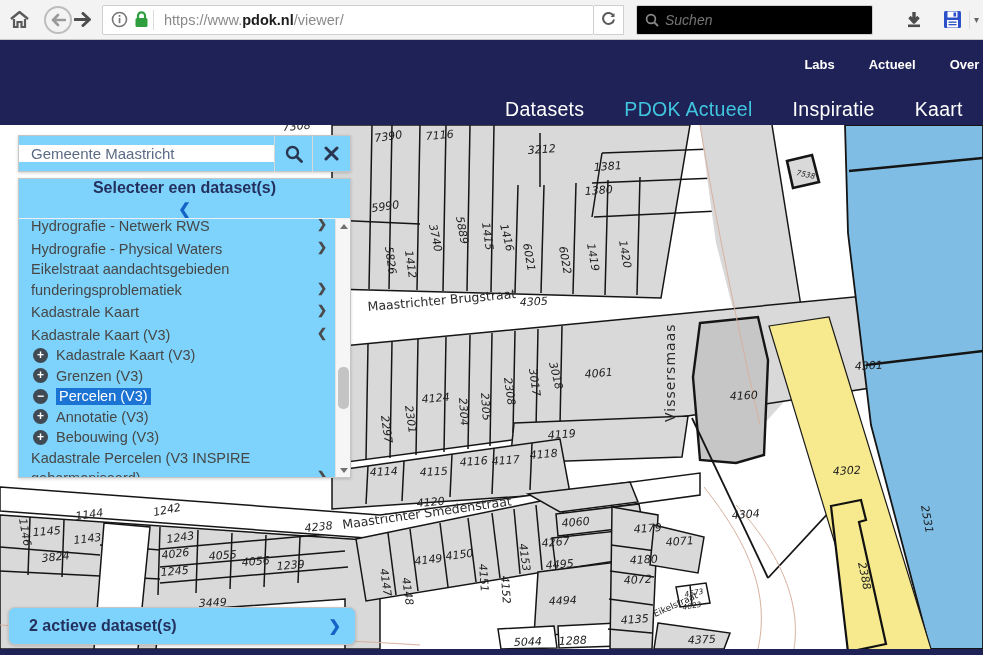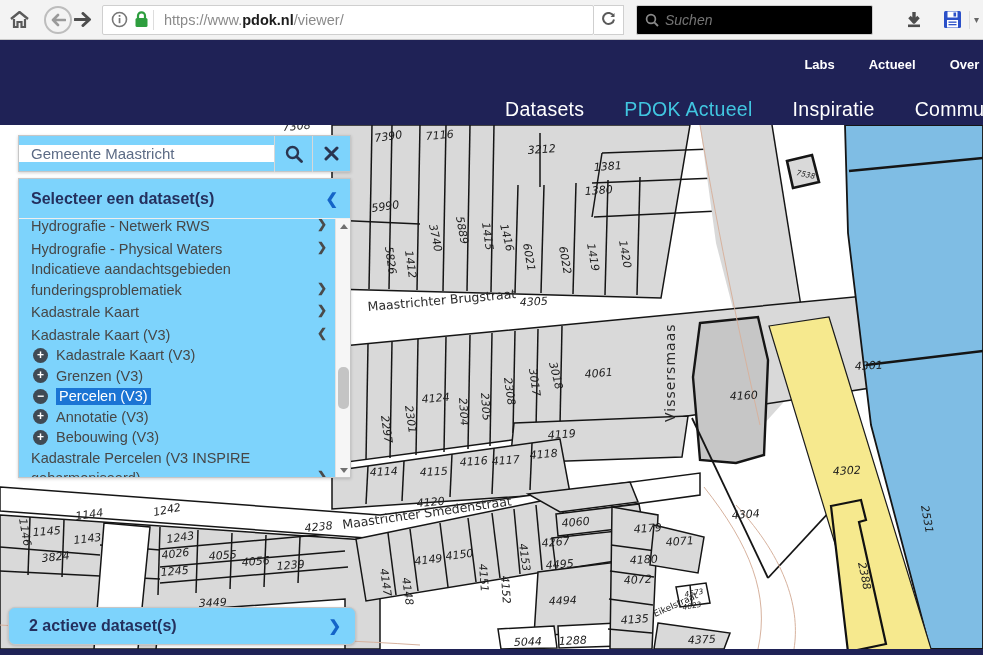--- a/index.html
+++ b/index.html
@@ -43,21 +43,21 @@
   .street-lg { font-size:14px; font-style:normal; fill:#2b2b2b; letter-spacing:1px; }
   .street-sm { font-size:9px; font-style:normal; fill:#2b2b2b; }
 
   
   .panel { position:absolute; background:#7dd3fc; border:1px solid #c6c6c6; box-shadow:0 1px 3px rgba(0,0,0,.18); }
   #search-panel { left:18px; top:135px; width:333px; height:37px; display:flex; align-items:center; }
   #search-input { flex:1; border:none; outline:none; font-size:15px; color:#5c6b85; padding-left:12px; font-family:"Liberation Sans",sans-serif; }
   .vdiv { width:1px; height:36px; background:#d8d8d8; }
   .sq-btn { width:37px; height:36px; display:flex; align-items:center; justify-content:center; color:#2a3550; cursor:pointer; }
   #ds-panel { left:18px; top:178px; width:333px; height:300px; }
-  #ds-head { height:40px; display:flex; align-items:center; justify-content:space-between; padding:0 12px 0 12px; border-bottom:1px solid #eee; }
+  #ds-head { height:40px; display:flex; align-items:center; justify-content:space-between; padding:0 12px 0 12px; border-bottom:1px solid #eee;flex-direction:column; }
   #ds-title { color:#24305e; font-size:16px; font-weight:700; }
   .chev-blue { color:#1464c8; font-size:15px; font-weight:700; cursor:pointer; }
   #ds-list { position:absolute; top:40px; left:0; right:15px; bottom:0; overflow:hidden; padding:2px 4px 0 12px; }
   .ds-row { display:flex; align-items:flex-end; font-size:14.5px; color:#474747; line-height:20.5px; cursor:pointer; }
   .ds-row .lab { flex:1; }
   .ds-row .lab .sel { background:#1b74d4; color:#fff; padding:0 3px 1px 3px; }
   .ds-chev { color:#4a4a4a; font-size:12px; font-weight:700; padding:0 4px 2px 4px; }
   .ds-ic { width:15px; height:15px; border-radius:50%; background:#3f4a54; color:#fff; font-size:12px; line-height:14px; text-align:center; margin:0 8px 3px 2px; flex:none; font-weight:700; }
   #ds-scroll { position:absolute; top:40px; right:0; bottom:0; width:15px; background:#f6f6f6; border-left:1px solid #e2e2e2; }
   .scr-ar { position:absolute; left:0; width:15px; height:14px; display:flex; align-items:center; justify-content:center; cursor:pointer; }
@@ -145,21 +145,21 @@
   <div id="hdr">
     <div id="hdr-top">
       <span>Labs</span>
       <span>Actueel</span>
       <span>Over PD</span>
     </div>
     <div id="hdr-nav">
       <span class="nav-it">Datasets</span>
       <span class="nav-it active">PDOK Actueel</span>
       <span class="nav-it">Inspiratie</span>
-      <span class="nav-it">Commu</span>
+      <span class="nav-it">Kaart</span>
     </div>
   </div>
 
   <svg id="map" viewBox="0 0 983 524">
     <g stroke="#151515" stroke-width="1.5" fill="#d9d9d9">
 
       <path d="M332,0 L690,0 L661,173 L332,164 Z"></path>
       <g fill="none">
         <path d="M372,0 L369,164"></path>
           <path d="M392,0 L389,164"></path>
@@ -389,21 +389,21 @@
     <div id="ds-list">
         <div class="ds-row" style="margin-top: -7px;">
           <span class="lab">Hydrografie - Netwerk RWS</span>
           <span class="ds-chev">❯</span>
         </div>
         <div class="ds-row">
           <span class="lab">Hydrografie - Physical Waters</span>
           <span class="ds-chev">❯</span>
         </div>
         <div class="ds-row">
-          <span class="lab">Indicatieve aandachtsgebieden funderingsproblematiek</span>
+          <span class="lab">Eikelstraat aandachtsgebieden funderingsproblematiek</span>
           <span class="ds-chev">❯</span>
         </div>
         <div class="ds-row">
           <span class="lab">Kadastrale Kaart</span>
           <span class="ds-chev">❯</span>
         </div>
         <div class="ds-row">
           <span class="lab">Kadastrale Kaart (V3)</span>
           <span class="ds-chev">❮</span>
         </div>

